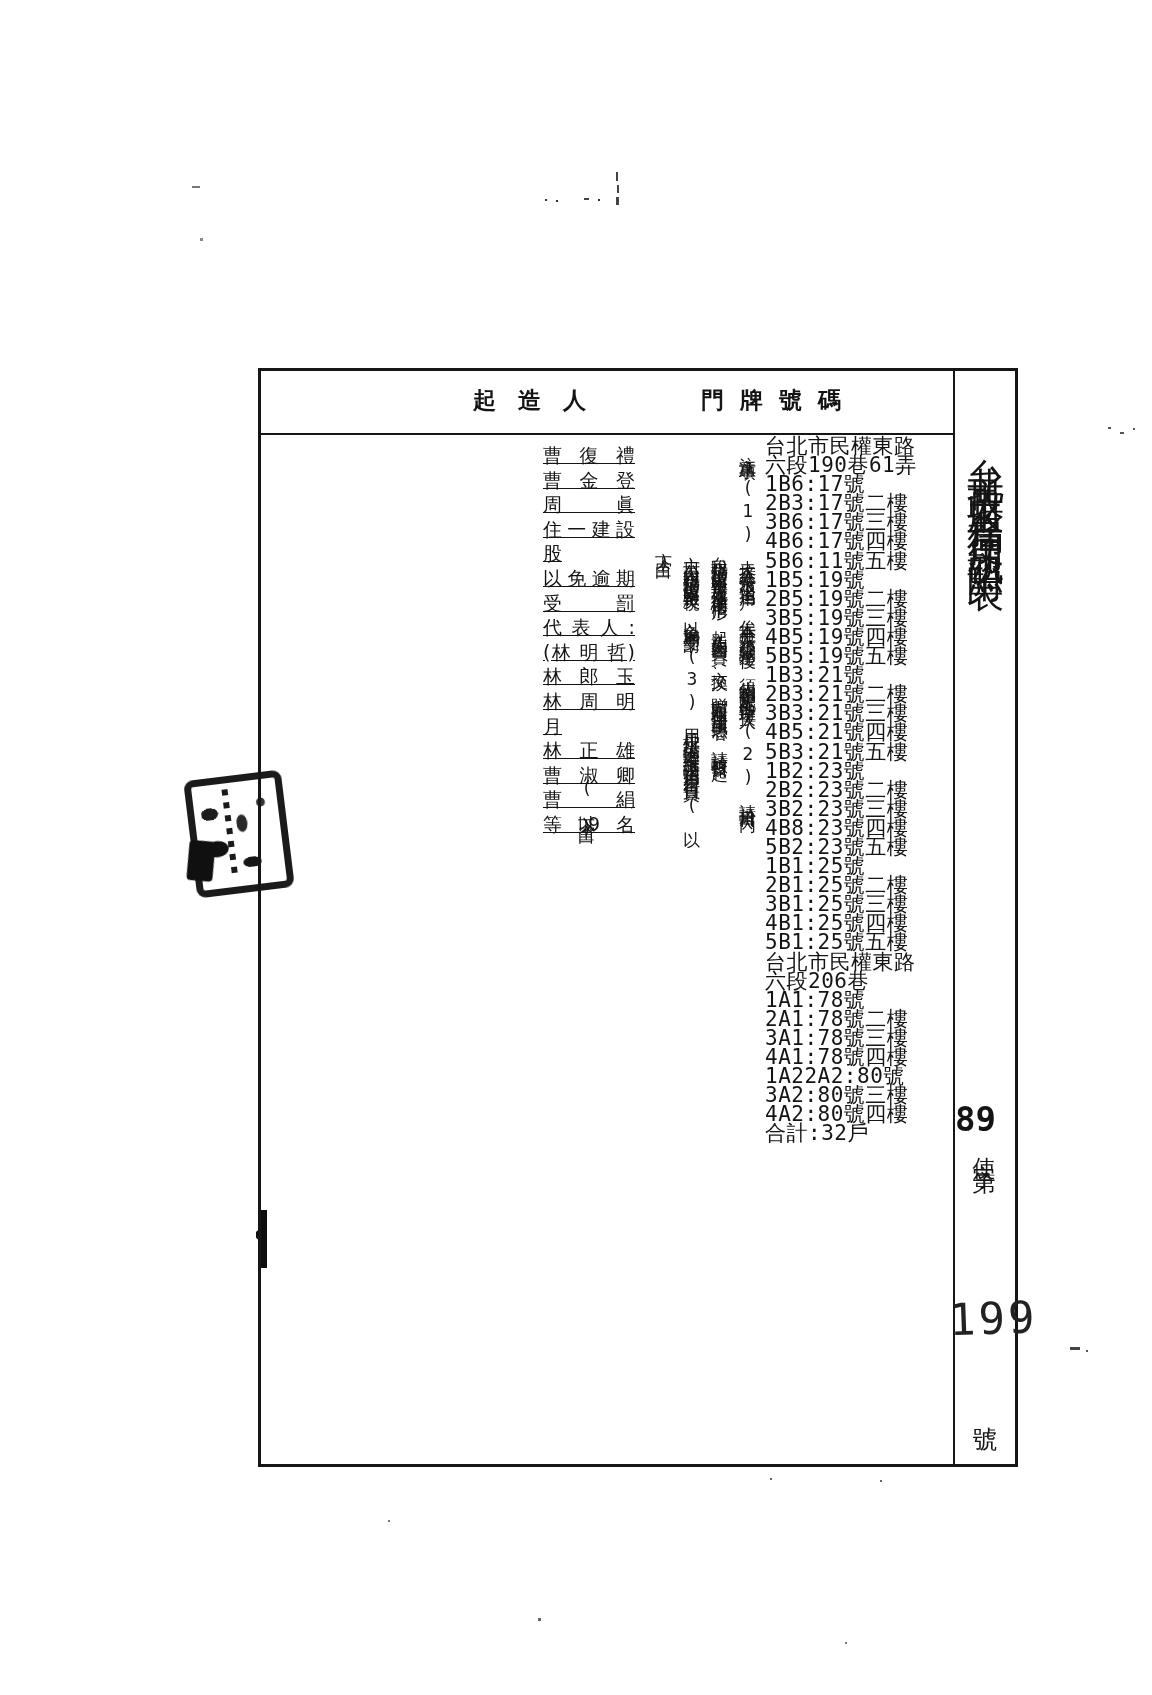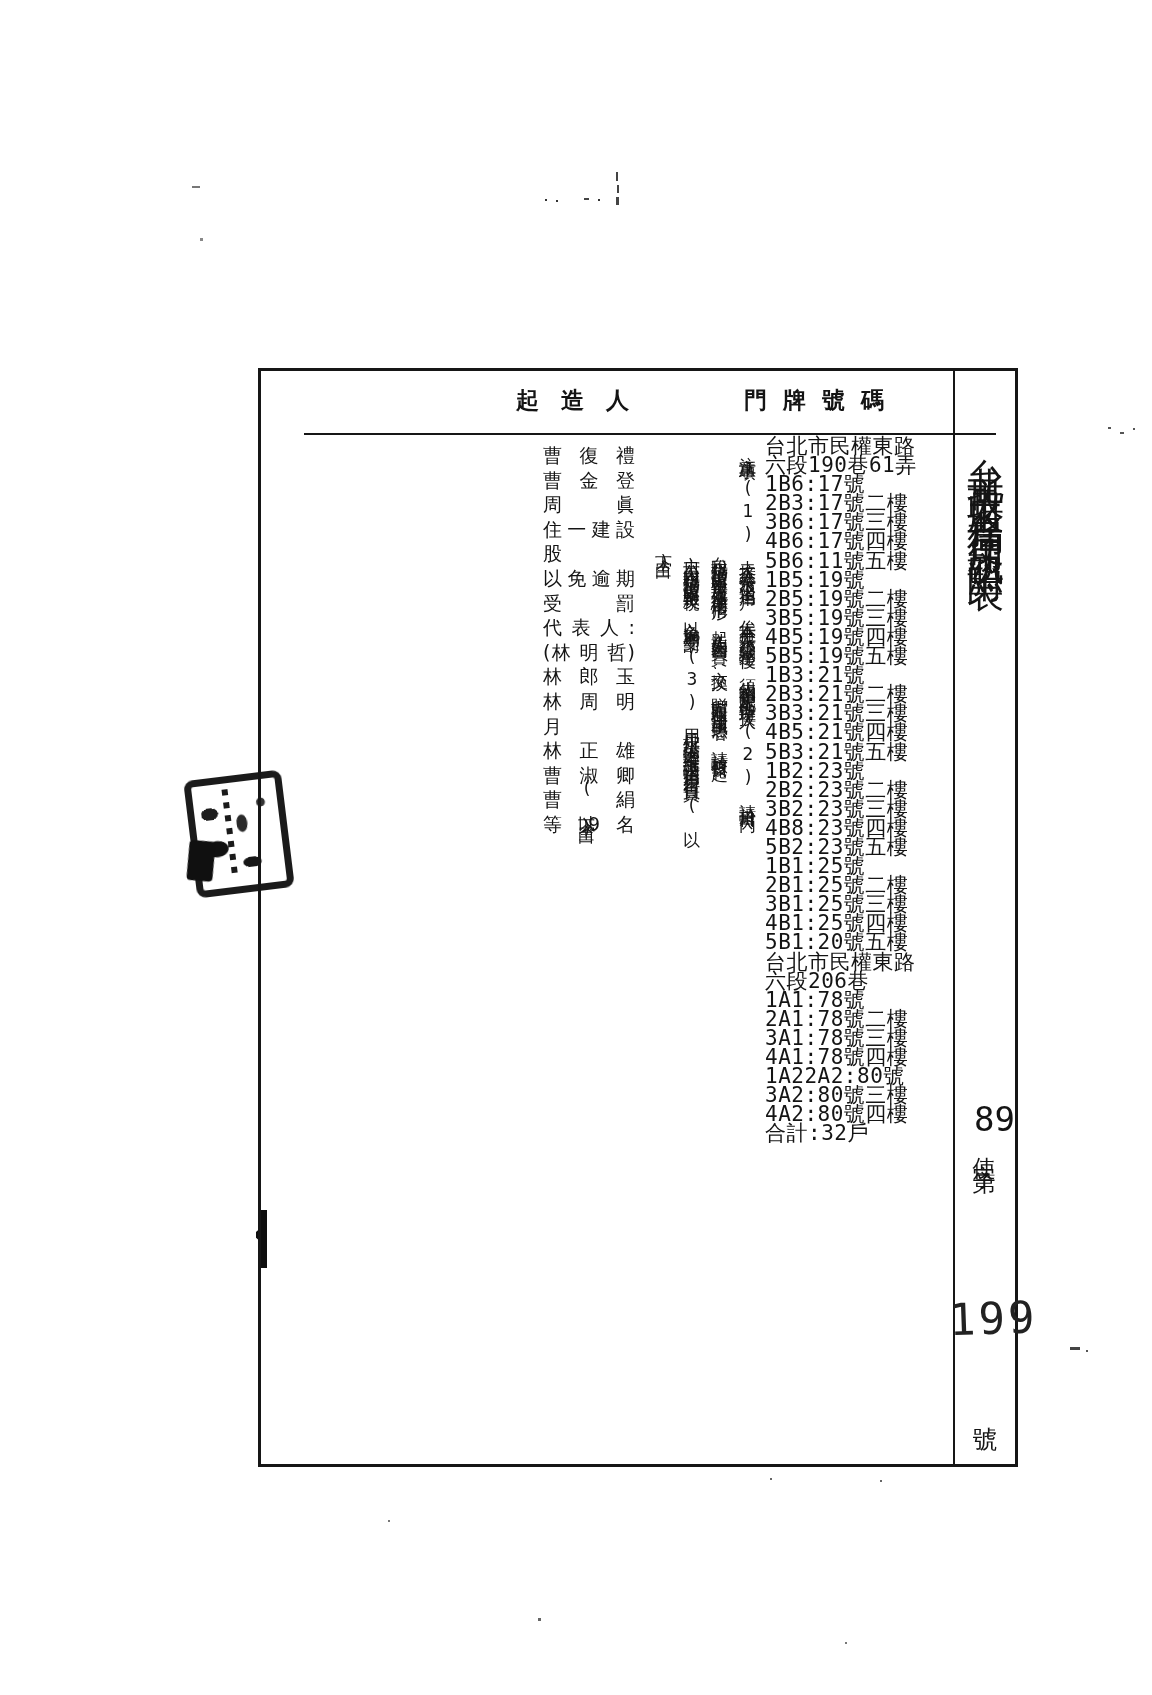--- a/index.html
+++ b/index.html
@@ -4,42 +4,42 @@
 <style>
   html,body{margin:0;padding:0;background:#e8e8e8;}
   .page{position:relative;width:1152px;height:1695px;background:#ffffff;overflow:hidden;
         font-family:"DejaVu Sans",sans-serif;color:#141414;}
   
   .doc-table{position:absolute;left:258px;top:368px;width:754px;height:1093px;
              border:3px solid #161616;}
   .title-col{position:absolute;top:0;right:0;width:60px;height:100%;
              border-left:2px solid #161616;}
   .header-row{position:absolute;top:0;left:0;width:692px;height:62px;
-              border-bottom:2px solid #161616;margin-left:43px;}
+              border-bottom:2px solid #161616;}
   .hdr-label{position:absolute;top:14px;font-size:23px;font-weight:bold;
              letter-spacing:22px;white-space:nowrap;}
   .hdr-builder{left:212px;}
   .hdr-address{left:440px;letter-spacing:16px;}
   
   .vtext{writing-mode:vertical-rl;text-orientation:upright;white-space:nowrap;}
   
   .main-title{position:absolute;top:58px;left:50%;transform:translateX(-50%);
               font-size:37px;letter-spacing:9px;font-weight:500;}
-  .permit-89{position:absolute;top:728px;width:100%;text-align:right;
-             font-size:34px;font-weight:normal;font-family:"DejaVu Sans Mono",monospace;}
+  .permit-89{position:absolute;top:728px;width:100%;text-align:left;
+             font-size:34px;font-weight:bold;font-family:"DejaVu Sans Mono",monospace;}
   .permit-series{position:absolute;top:768px;left:50%;transform:translateX(-50%);
                  font-size:23px;letter-spacing:7px;}
   .permit-199{position:absolute;top:922px;left:-6px;width:72px;text-align:center;
               font-size:44px;font-weight:400;letter-spacing:3px;color:#222;
               font-family:"DejaVu Sans Mono",monospace;transform:rotate(-2deg);}
   .permit-hao{position:absolute;top:1052px;width:100%;text-align:center;font-size:25px;}
   
   .builder-block{position:absolute;left:282px;top:72px;width:92px;
                  font-size:19px;line-height:24.6px;}
-  .b-line{text-align:justify;text-align-last:justify;white-space:normal;}
+  .b-line{text-align:justify;text-align-last:justify;white-space:normal;text-decoration:underline;}
   .builder-endnote{position:absolute;left:315px;top:407px;font-size:17px;
                    letter-spacing:4px;}
   
   .note-col{position:absolute;font-size:17px;letter-spacing:3px;line-height:26px;}
   .note-c1{left:474px;top:72px;height:1018px;}
   .note-c2{left:446px;top:172px;height:921px;}
   .note-c3{left:418px;top:172px;height:921px;}
   .note-c4{left:390px;top:172px;height:120px;}
   
   .address-block{position:absolute;left:504px;top:66px;width:196px;
@@ -143,21 +143,21 @@
         <div class="addr-line">5B3:21號五樓</div>
         <div class="addr-line">1B2:23號</div>
         <div class="addr-line">2B2:23號二樓</div>
         <div class="addr-line">3B2:23號三樓</div>
         <div class="addr-line">4B8:23號四樓</div>
         <div class="addr-line">5B2:23號五樓</div>
         <div class="addr-line">1B1:25號</div>
         <div class="addr-line">2B1:25號二樓</div>
         <div class="addr-line">3B1:25號三樓</div>
         <div class="addr-line">4B1:25號四樓</div>
-        <div class="addr-line">5B1:20號五樓</div>
+        <div class="addr-line">5B1:25號五樓</div>
         <div class="addr-line">台北市民權東路</div>
         <div class="addr-line">六段206巷</div>
         <div class="addr-line">1A1:78號</div>
         <div class="addr-line">2A1:78號二樓</div>
         <div class="addr-line">3A1:78號三樓</div>
         <div class="addr-line">4A1:78號四樓</div>
         <div class="addr-line">1A22A2:80號</div>
         <div class="addr-line">3A2:80號三樓</div>
         <div class="addr-line">4A2:80號四樓</div>
         <div class="addr-line">合計:32戶</div>

